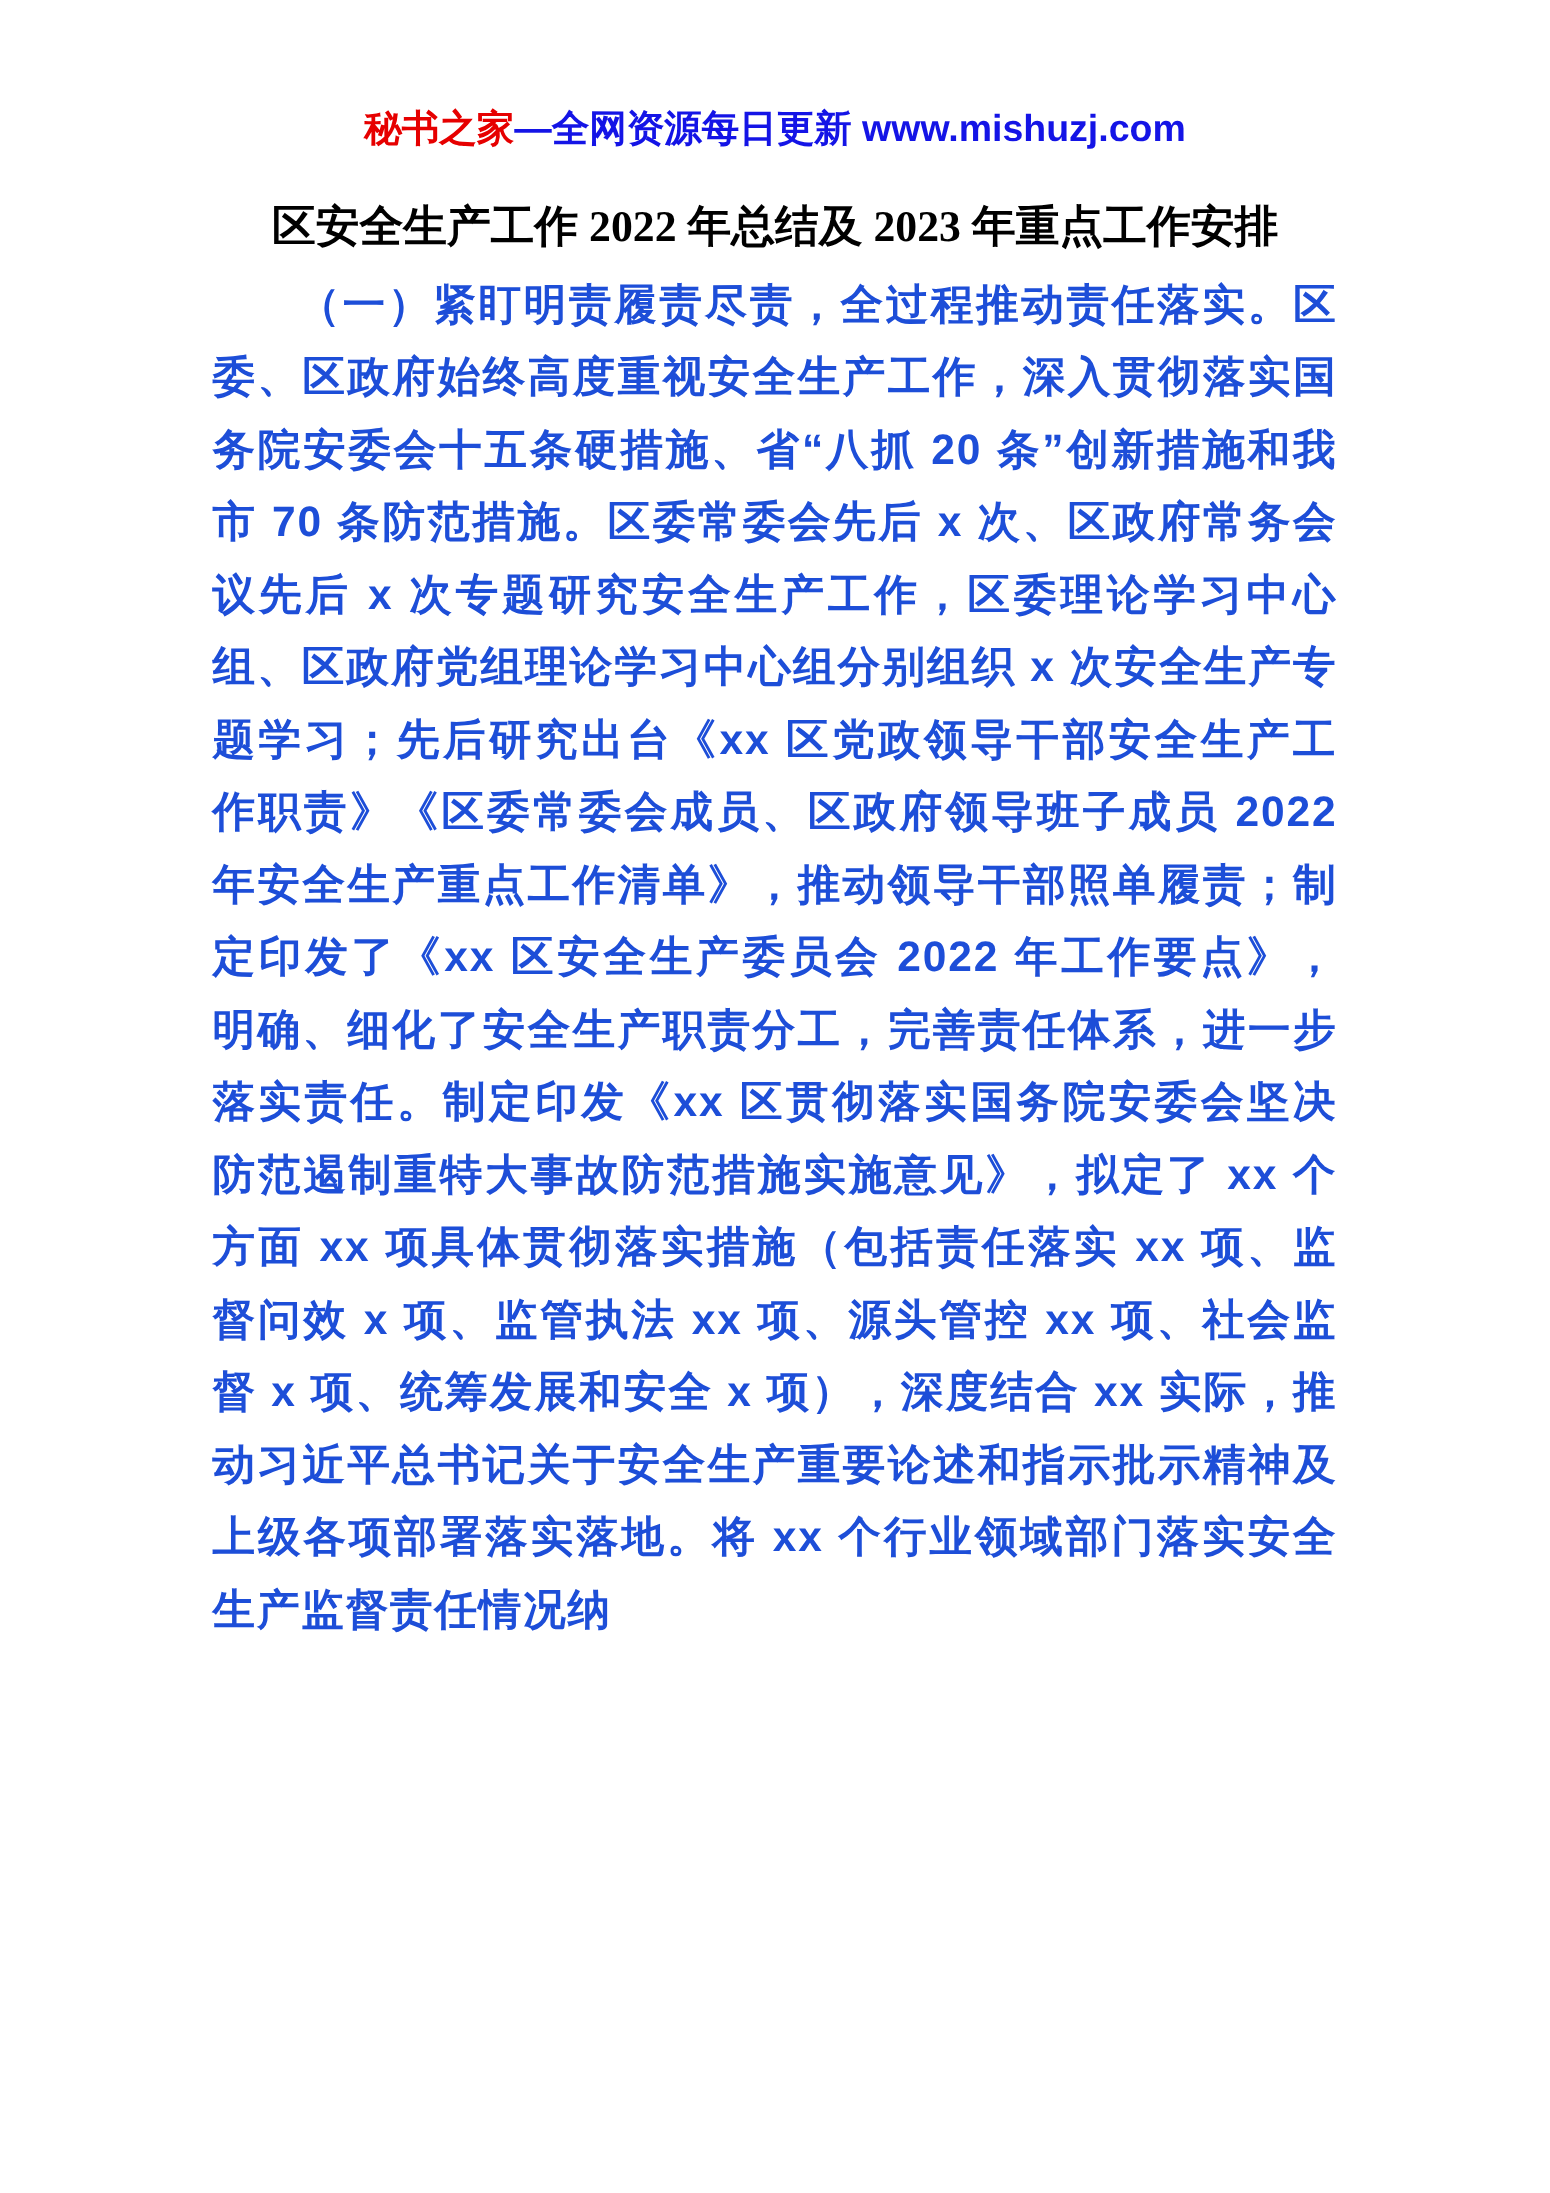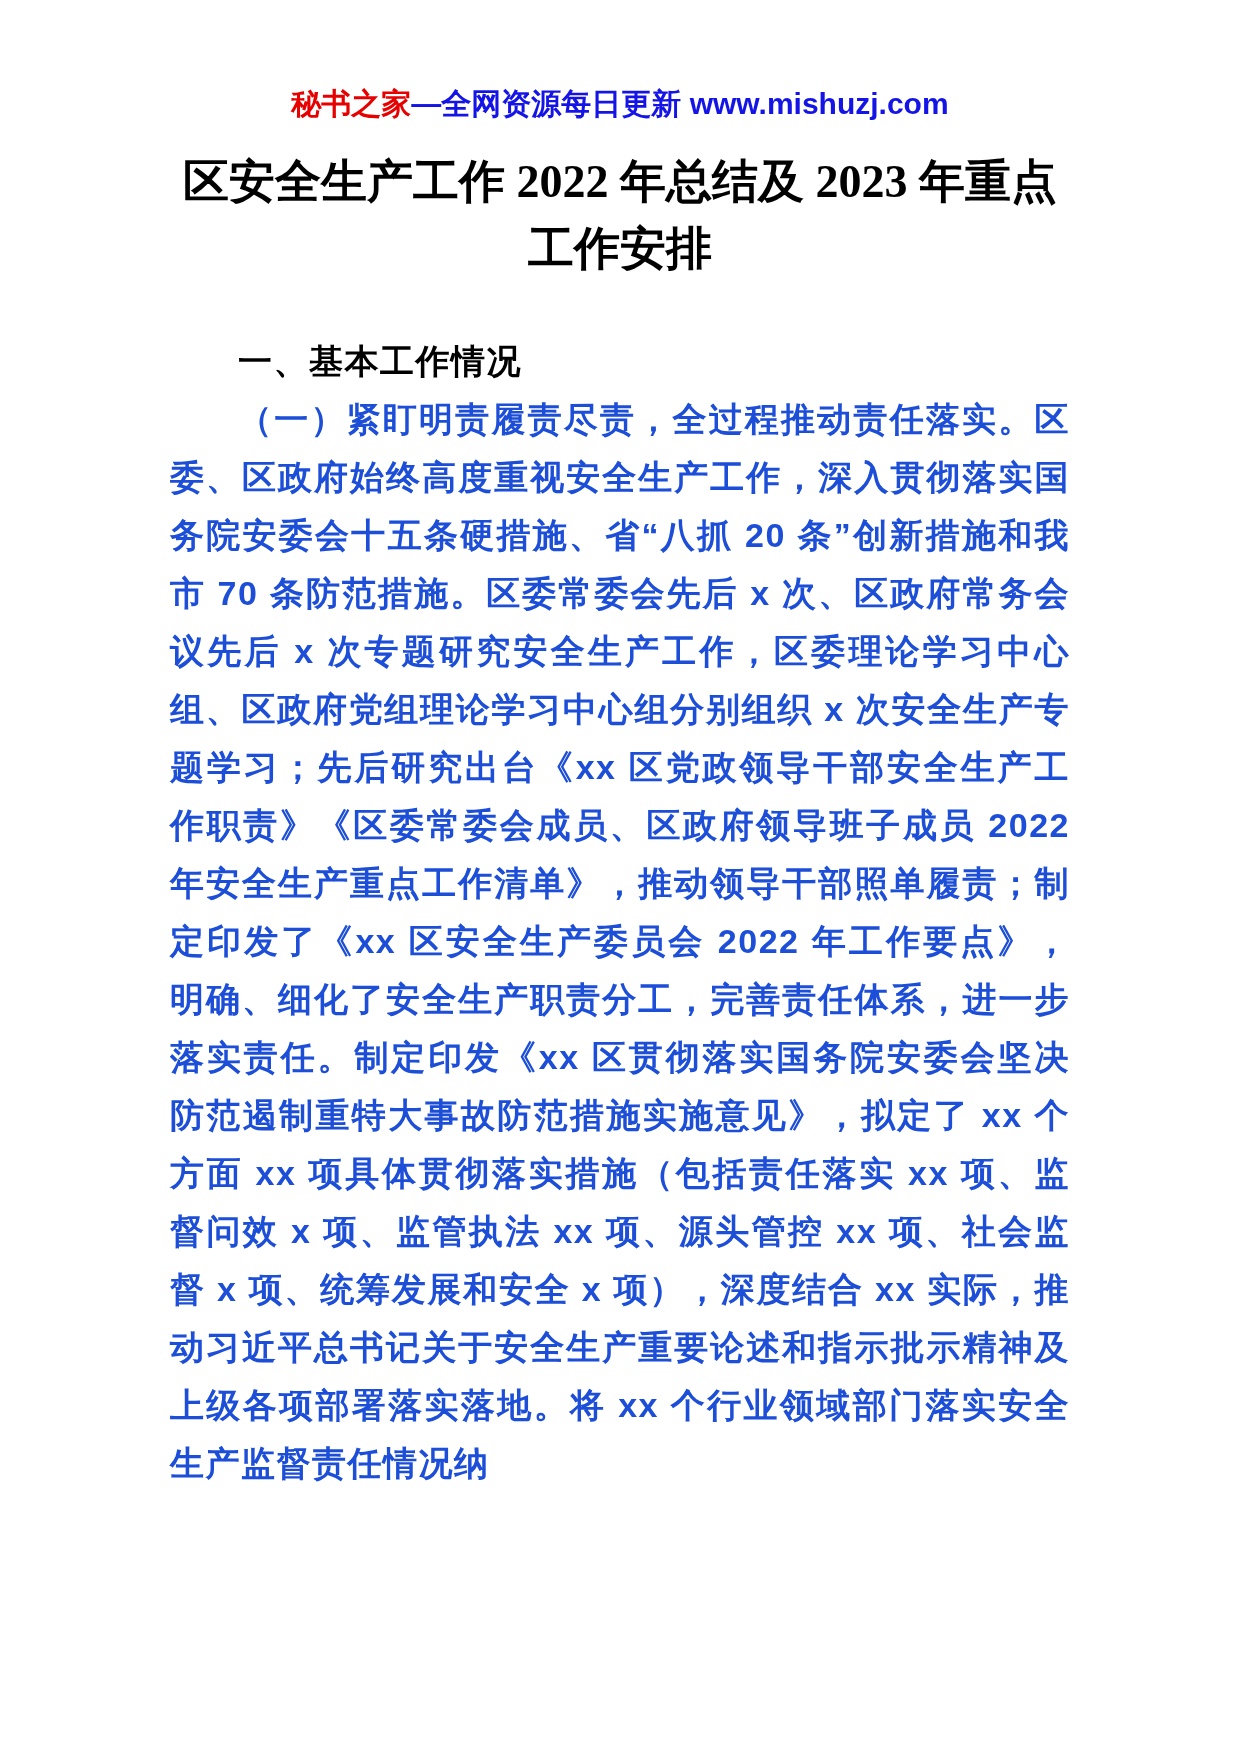--- a/index.html
+++ b/index.html
@@ -30,21 +30,21 @@
   }
   .site-header .brand {
     color: #e60000;
   }
   .site-header .tagline {
     color: #1414e6;
   }
   .doc-title {
     margin: 26px 0 0 0;
     font-family: "Liberation Serif", "DejaVu Serif", serif;
-    font-size: 46px;
+    font-size: 35px;
     font-weight: 700;
     line-height: 67px;
     text-align: center;
     color: #000000;
   }
   .section-heading {
     margin: 50px 0 0 0;
     font-size: 34px;
     font-weight: 700;
     line-height: 58px;
@@ -67,17 +67,16 @@
 <body>
 
 <div class="page">
 
   <div class="site-header">
     <span class="brand">秘书之家</span><span class="tagline">—全网资源每日更新 www.mishuzj.com</span>
   </div>
 
   <h1 class="doc-title">区安全生产工作 2022 年总结及 2023 年重点工作安排</h1>
 
-  <h2 class="section-heading">一、基本工作情况</h2>
 
   <p class="body-paragraph">（一）紧盯明责履责尽责，全过程推动责任落实。区委、区政府始终高度重视安全生产工作，深入贯彻落实国务院安委会十五条硬措施、省“八抓 20 条”创新措施和我市 70 条防范措施。区委常委会先后 x 次、区政府常务会议先后 x 次专题研究安全生产工作，区委理论学习中心组、区政府党组理论学习中心组分别组织 x 次安全生产专题学习；先后研究出台《xx 区党政领导干部安全生产工作职责》《区委常委会成员、区政府领导班子成员 2022 年安全生产重点工作清单》，推动领导干部照单履责；制定印发了《xx 区安全生产委员会 2022 年工作要点》，明确、细化了安全生产职责分工，完善责任体系，进一步落实责任。制定印发《xx 区贯彻落实国务院安委会坚决防范遏制重特大事故防范措施实施意见》，拟定了 xx 个方面 xx 项具体贯彻落实措施（包括责任落实 xx 项、监督问效 x 项、监管执法 xx 项、源头管控 xx 项、社会监督 x 项、统筹发展和安全 x 项），深度结合 xx 实际，推动习近平总书记关于安全生产重要论述和指示批示精神及上级各项部署落实落地。将 xx 个行业领域部门落实安全生产监督责任情况纳</p>
 
 </div>
 
 </body></html>

